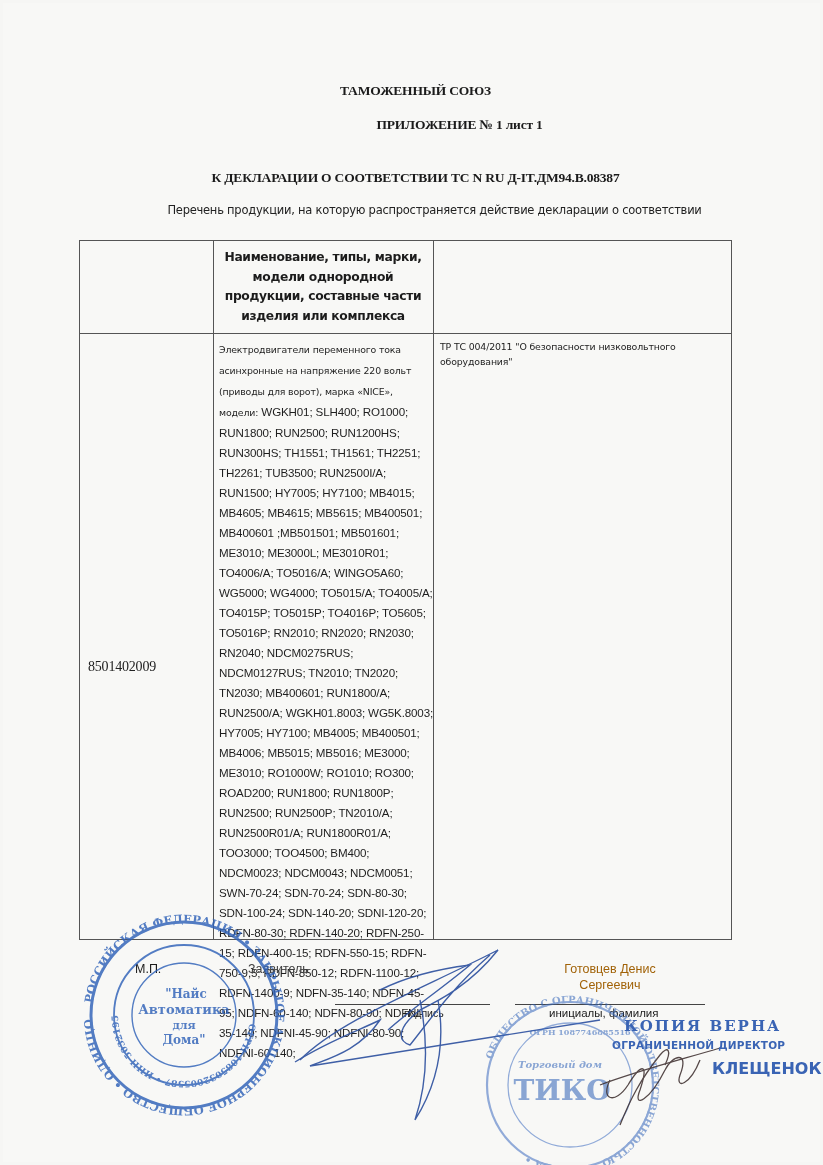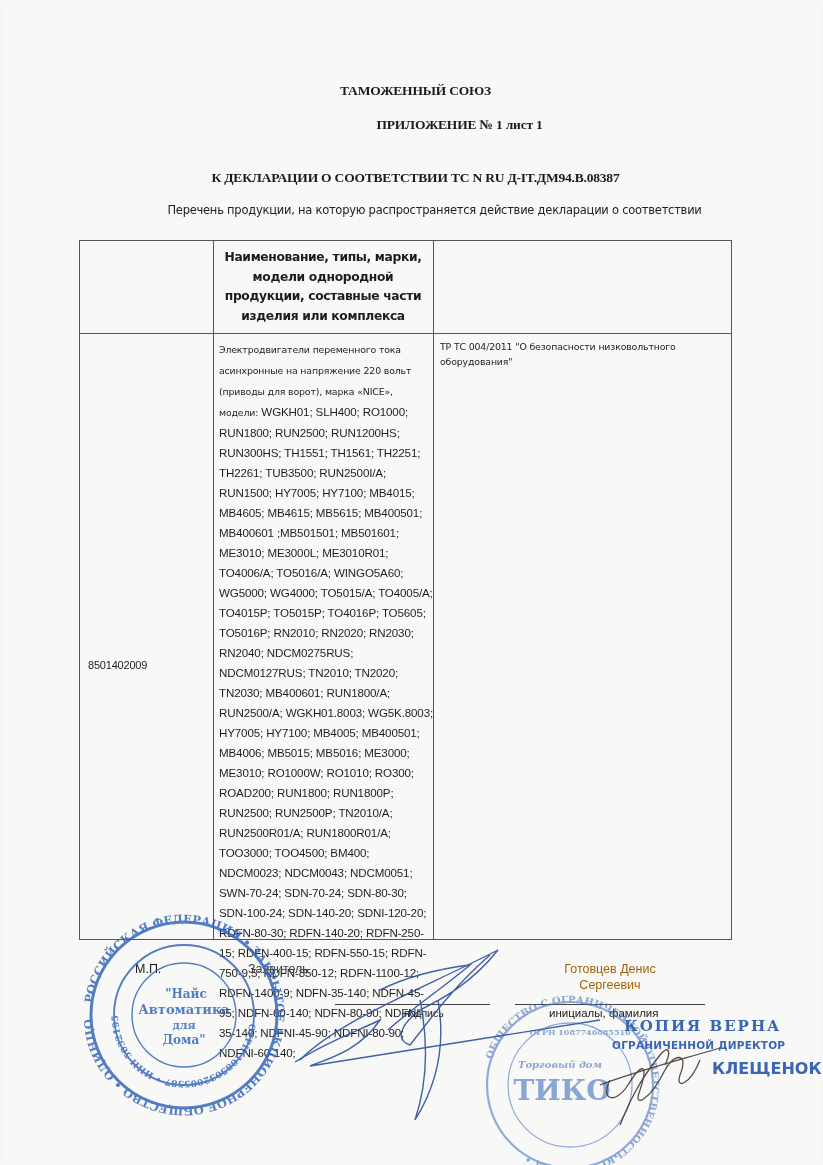--- a/index.html
+++ b/index.html
@@ -26,22 +26,22 @@
   #v1 { left: 133px; }
   #v2 { left: 353px; }
   .hline { position: absolute; left: 0; right: 0; top: 92px; height: 0; border-top: 1.2px solid #555; }
   .hcell { position: absolute; top: 0; height: 92px; display: flex; align-items: center; justify-content: center;
     text-align: center; font-family: "DejaVu Sans", sans-serif; font-weight: bold; font-size: 12.3px;
     line-height: 19.5px; color: #1c1c1c; letter-spacing: -0.35px; }
   #h1 { left: 0; width: 133px; }
   #h2 { left: 133px; width: 220px; padding: 0 0; box-sizing: border-box; }
   #h3 { left: 353px; width: 298px; padding: 0 14px; box-sizing: border-box; }
 
-  .code { position: absolute; left: 8px; top: 418px; font-family: Liberation Sans, sans-serif;
-    font-size: 11px; color: #222; letter-spacing: -0.2px; }
+  .code { position: absolute; left: 8px; top: 418px; font-family: Liberation Serif, serif;
+    font-size: 14px; color: #222; letter-spacing: -0.2px; }
   .desc { position: absolute; left: 139px; top: 98px; width: 214px;
     font-size: 11.6px; line-height: 20px; color: #1e1e1e; letter-spacing: -0.15px; }
   .desc .intro { font-family: "DejaVu Sans", sans-serif; font-size: 9.4px; letter-spacing: -0.15px; }
   .doc { position: absolute; left: 360px; top: 98px; width: 290px;
     font-family: "DejaVu Sans", sans-serif; font-size: 9.4px; line-height: 15.4px; color: #222; letter-spacing: -0.15px; }
 
   .mp { position: absolute; left: 135px; top: 962px; font-size: 12.5px; color: #1c1c1c; }
   .applicant { position: absolute; left: 248px; top: 962px; font-size: 12.5px; color: #404040; }
   .name { position: absolute; left: 535px; top: 961px; width: 150px; text-align: center;
     font-size: 12.5px; line-height: 16px; color: #a16207; }

